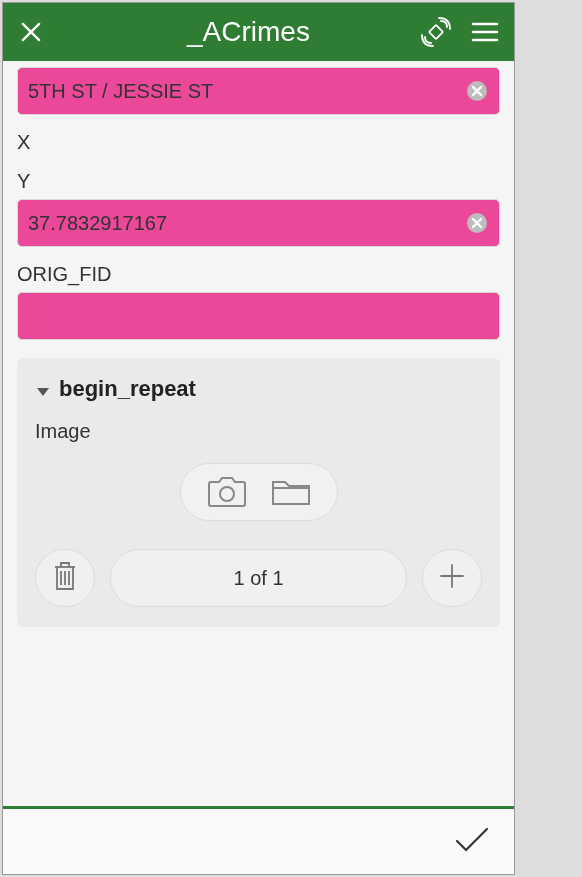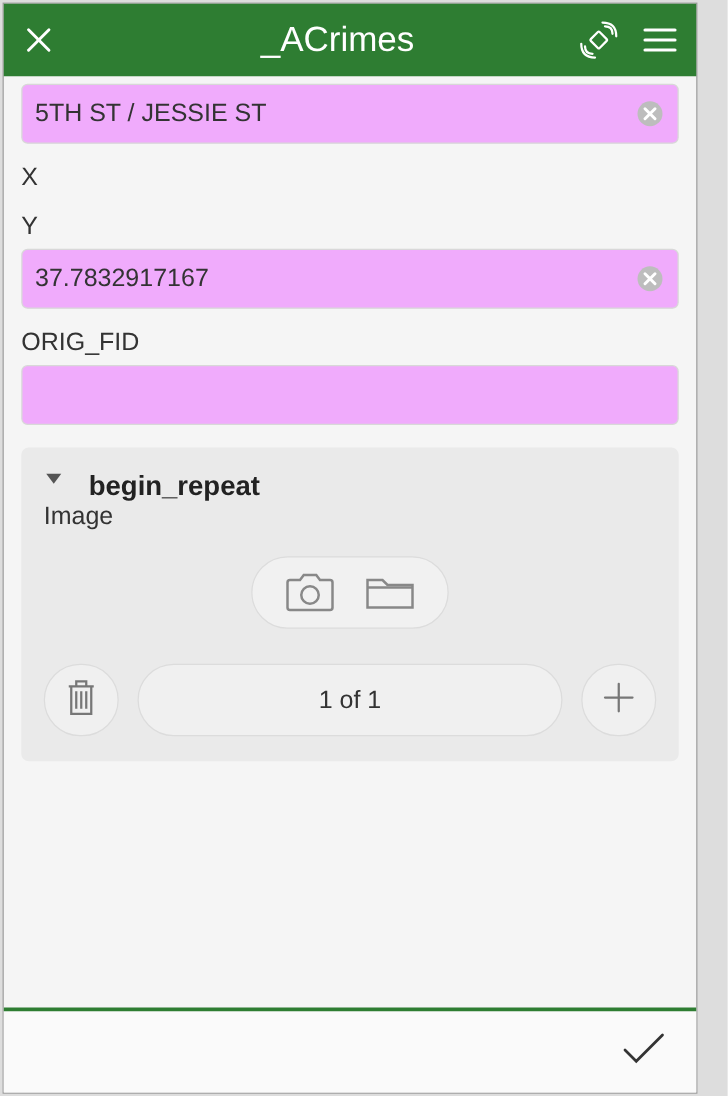--- a/index.html
+++ b/index.html
@@ -8,21 +8,21 @@
       padding: 0;
     }
     body {
       font-family: -apple-system, BlinkMacSystemFont, "Segoe UI", Helvetica, Arial, sans-serif;
       background: #dddddd;
       width: 582px;
       height: 877px;
       overflow: hidden;
     }
     .app-container {
-      width: 556px;
+      width: 513px;
       height: 873px;
       margin: 2px;
       background: #f5f5f5;
       border: 1px solid #999;
       display: flex;
       flex-direction: column;
       position: relative;
     }
     .header {
       background: #2e7d32;
@@ -67,21 +67,21 @@
       font-size: 20px;
       color: #333;
       display: block;
       margin-bottom: 6px;
       margin-top: 14px;
     }
     .text-input-wrap {
       position: relative;
       display: flex;
       align-items: center;
-      background: #f0abfc;
+      background: #ec4899;
       border: 1px solid #d8d8d8;
       border-radius: 5px;
       height: 48px;
       padding: 0 10px;
     }
     .text-input-wrap.first {
       margin-top: 0;
     }
     .text-input {
       border: none;
@@ -101,22 +101,23 @@
       cursor: pointer;
     }
     .repeat-section {
       background: #eaeaea;
       border-radius: 6px;
       padding: 18px 18px 20px 18px;
       margin-top: 18px;
     }
     .repeat-header {
       display: flex;
-      align-items: flex-start;
-      gap: 20px;
+      align-items: flex-end;
+      gap: 8px;
+      margin-bottom: 18px;
     }
     .repeat-title {
       font-size: 22px;
       font-weight: 600;
       color: #222;
     }
     .repeat-sublabel {
       font-size: 20px;
       color: #333;
       margin-bottom: 20px;

